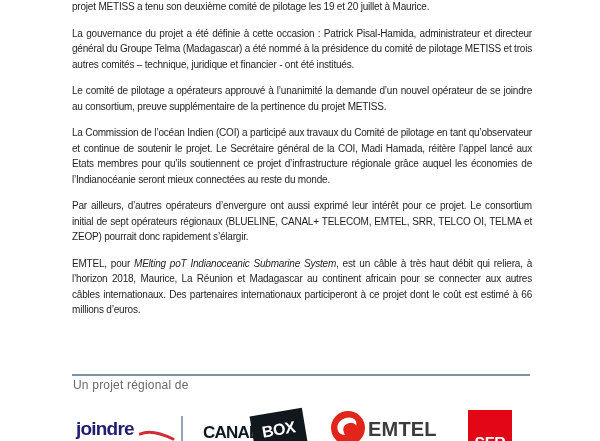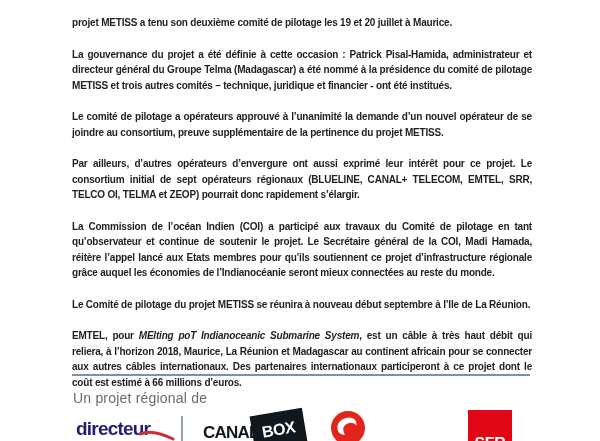--- a/index.html
+++ b/index.html
@@ -17,35 +17,35 @@
     position: absolute;
     left: 72px;
     top: -1px;
     width: 460px;
     color: #1f1f1f;
     font-size: 10px;
     line-height: 15.5px;
     letter-spacing: -0.2px;
     text-align: justify;
   }
-  .doc-text p { margin: 16px 0 11px 0; font-weight: bold; }
+  .doc-text p { margin: 0 0 11px 0; }
   .doc-text p.single-line { white-space: nowrap; text-align: left; }
   .doc-text .em { font-style: italic; }
 
   
   .footer-rule {
     position: absolute;
     left: 72px; top: 374px;
     width: 458px; height: 2px;
     background: #7e93a2;
   }
   .footer-caption {
     position: absolute;
-    left: 73px; top: 390px;
-    font-size: 14px;
+    left: 73px; top: 378px;
+    font-size: 12px;
     color: #6a6a6a;
     letter-spacing: 0.2px;
   }
 
   
   .logo { position: absolute; }
 
   .blueline-text {
     left: 76px; top: 417px;
     font-size: 19px; font-weight: 700;
@@ -126,45 +126,45 @@
 </style>
 </head>
 <body>
 
 <div class="page">
 
   <div class="doc-text">
     <p>projet METISS a tenu son deuxième comité de pilotage les 19 et 20 juillet à Maurice.</p>
     <p>La gouvernance du projet a été définie à cette occasion : Patrick Pisal-Hamida, administrateur et directeur général du Groupe Telma (Madagascar) a été nommé à la présidence du comité de pilotage METISS et trois autres comités – technique, juridique et financier - ont été institués.</p>
     <p>Le comité de pilotage a opérateurs approuvé à l’unanimité la demande d’un nouvel opérateur de se joindre au consortium, preuve supplémentaire de la pertinence du projet METISS.</p>
+    <p>La Commission de l’océan Indien (COI) a participé aux travaux du Comité de pilotage en tant qu’observateur et continue de soutenir le projet. Le Secrétaire général de la COI, Madi Hamada, réitère l’appel lancé aux Etats membres pour qu’ils soutiennent ce projet d’infrastructure régionale grâce auquel les économies de l’Indianocéanie seront mieux connectées au reste du monde.</p>
     <p>Par ailleurs, d’autres opérateurs d’envergure ont aussi exprimé leur intérêt pour ce projet. Le consortium initial de sept opérateurs régionaux (BLUELINE, CANAL+ TELECOM, EMTEL, SRR, TELCO OI, TELMA et ZEOP) pourrait donc rapidement s’élargir.</p>
-    <p>La Commission de l’océan Indien (COI) a participé aux travaux du Comité de pilotage en tant qu’observateur et continue de soutenir le projet. Le Secrétaire général de la COI, Madi Hamada, réitère l’appel lancé aux Etats membres pour qu’ils soutiennent ce projet d’infrastructure régionale grâce auquel les économies de l’Indianocéanie seront mieux connectées au reste du monde.</p>
-    <p class="single-line">Le Comité de pilotage du projet METISS se réunira à nouveau début septembre à l’Ile de La Réunion.</p>
     <p><span>EMTEL, pour </span><span class="em">MElting poT Indianoceanic Submarine System</span><span>, est un câble à très haut débit qui reliera, à l’horizon 2018, Maurice, La Réunion et Madagascar au continent africain pour se connecter aux autres câbles internationaux. Des partenaires internationaux participeront à ce projet dont le coût est estimé à 66 millions d’euros.</span></p>
   </div>
 
   <div class="footer-rule"></div>
   <div class="footer-caption">Un projet régional de</div>
 
-  <div class="logo blueline-text">directeur</div>
+  <div class="logo blueline-text">joindre</div>
   <div class="logo blueline-swoosh">
     <svg width="36" height="12" viewBox="0 0 36 12">
       <path d="M1 4 C 10 0, 20 2, 34 9" stroke="#cf2e35" stroke-width="3" fill="none" stroke-linecap="round"></path>
     </svg>
   </div>
 
   <div class="logo logo-divider"></div>
 
   <div class="logo canal-text">CANAL</div>
   <div class="logo box-badge">
     <span>BOX</span>
   </div>
 
   <div class="logo emtel-mark">
     <span class="swirl-white"></span>
     <span class="swirl-red"></span>
   </div>
+  <div class="logo emtel-text">EMTEL</div>
 
   <div class="logo sfr-box">
     <span>SFR</span>
   </div>
 
 </div>
 
 </body></html>

